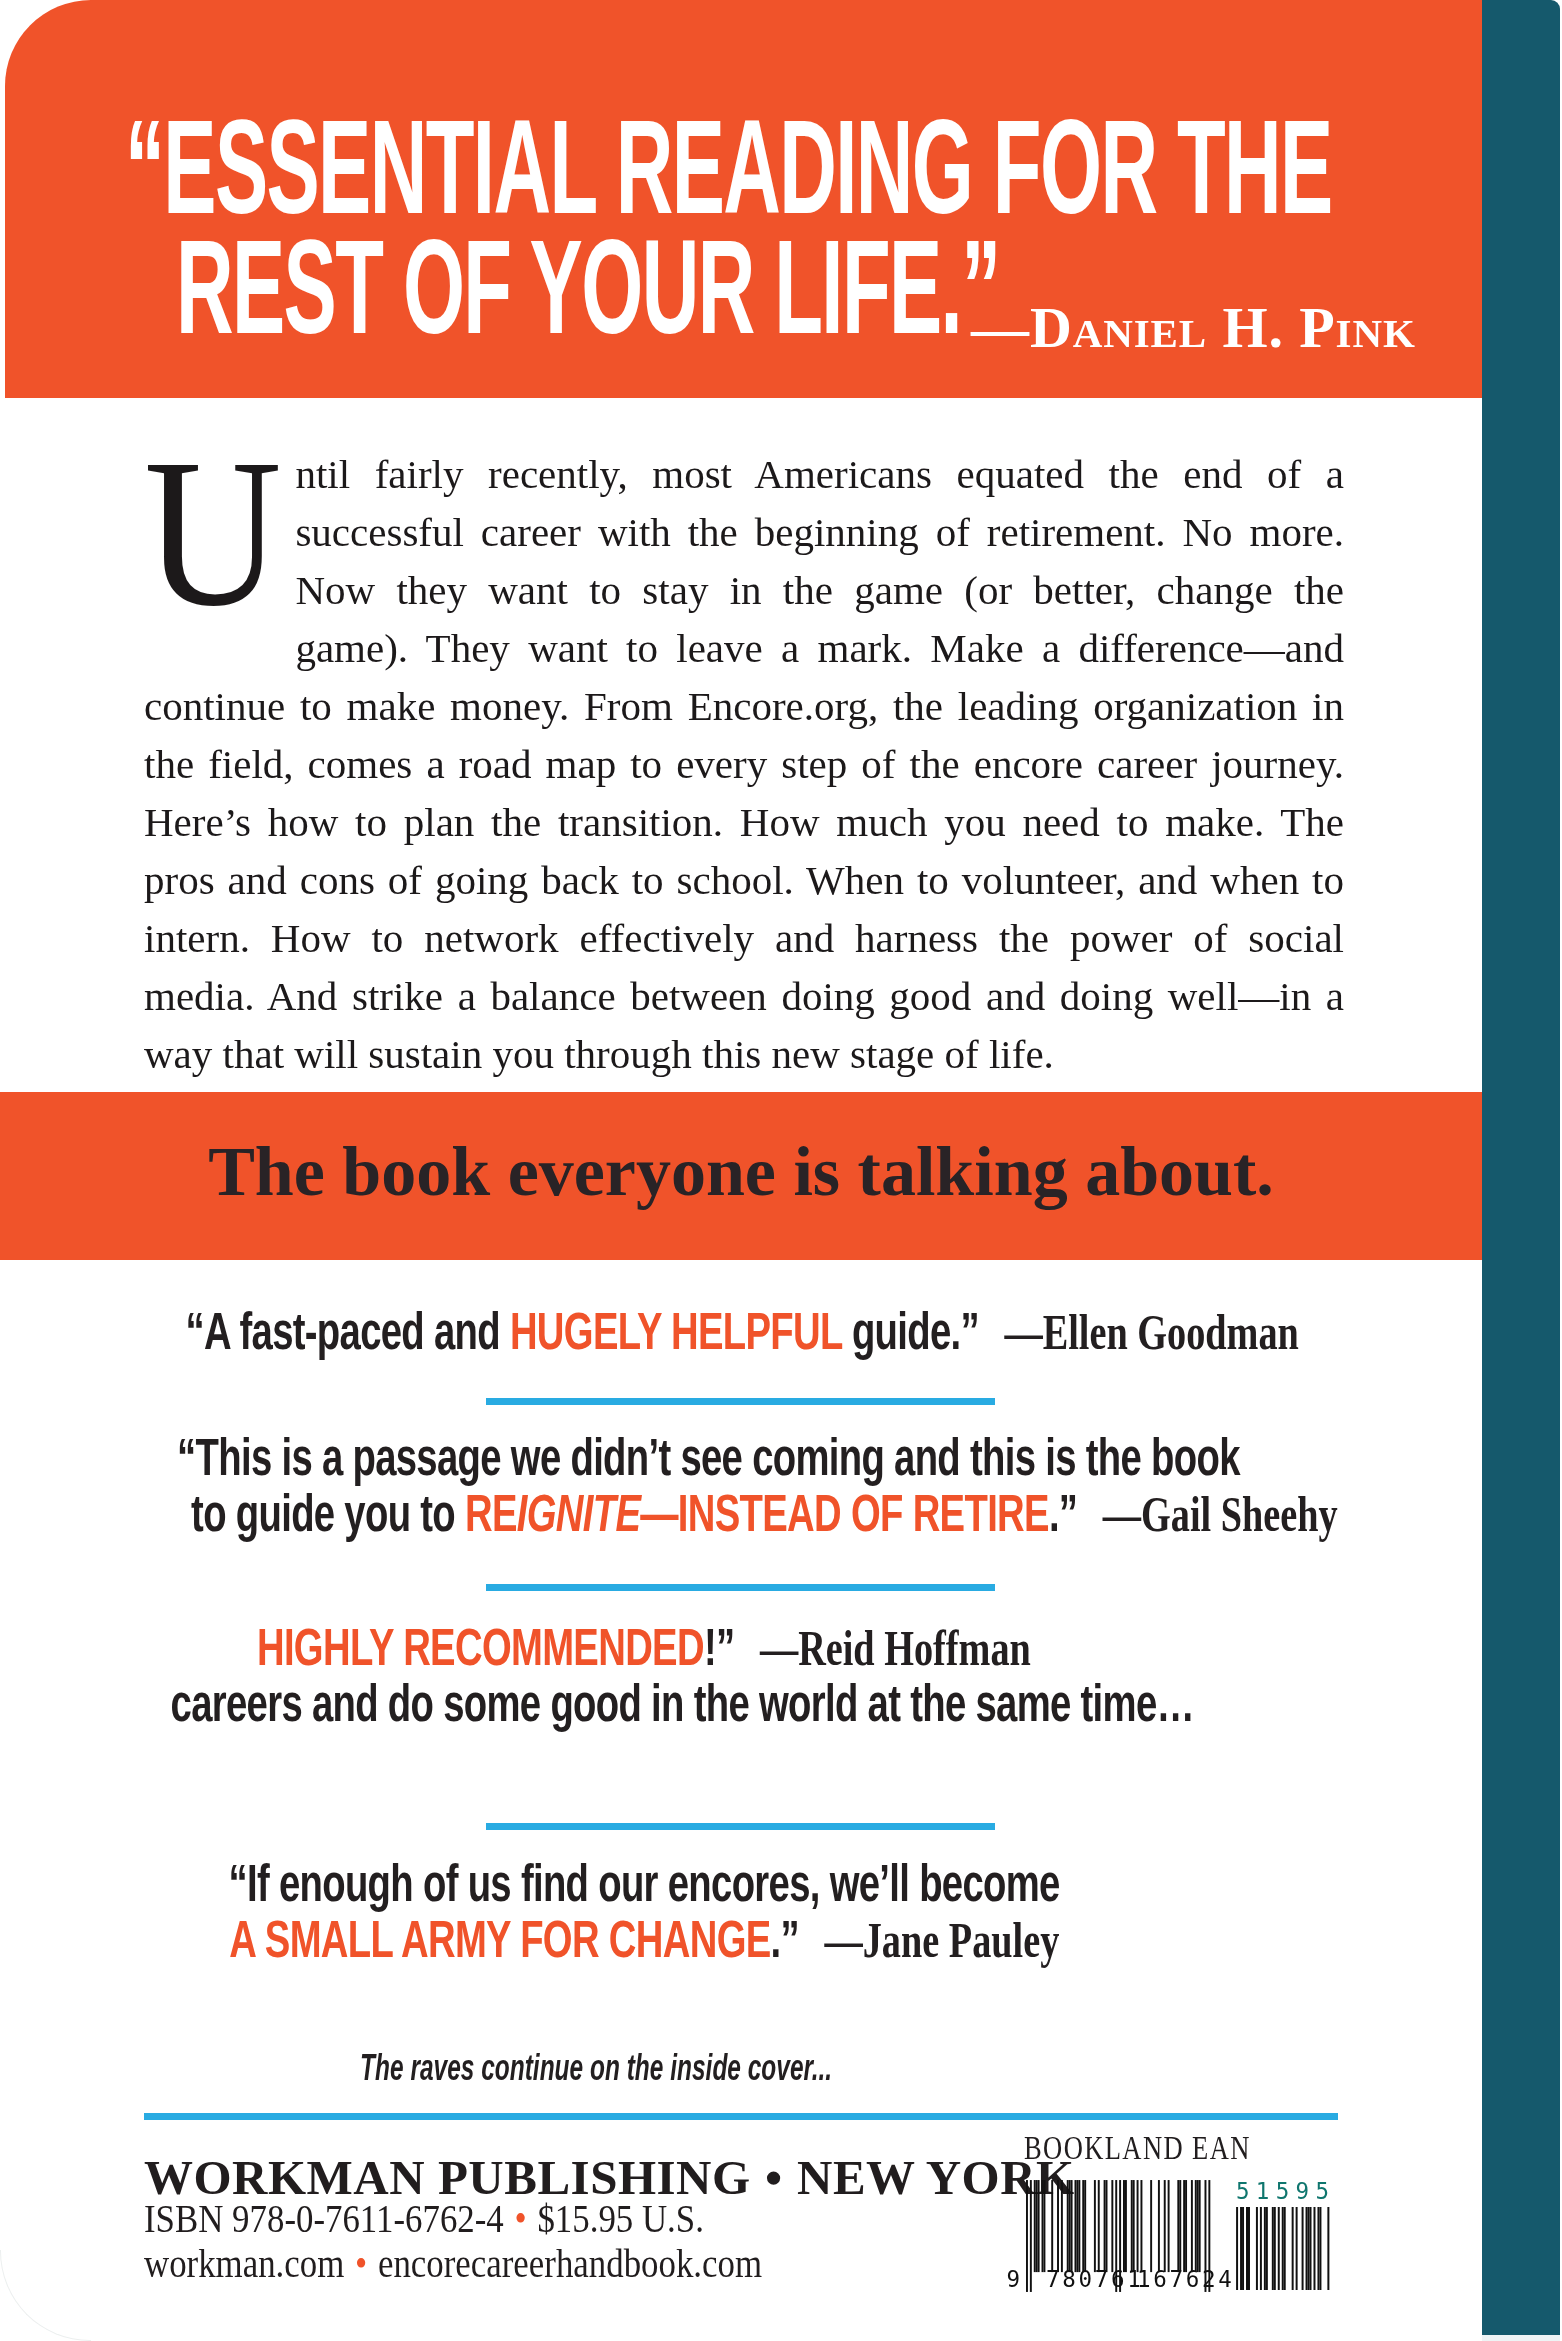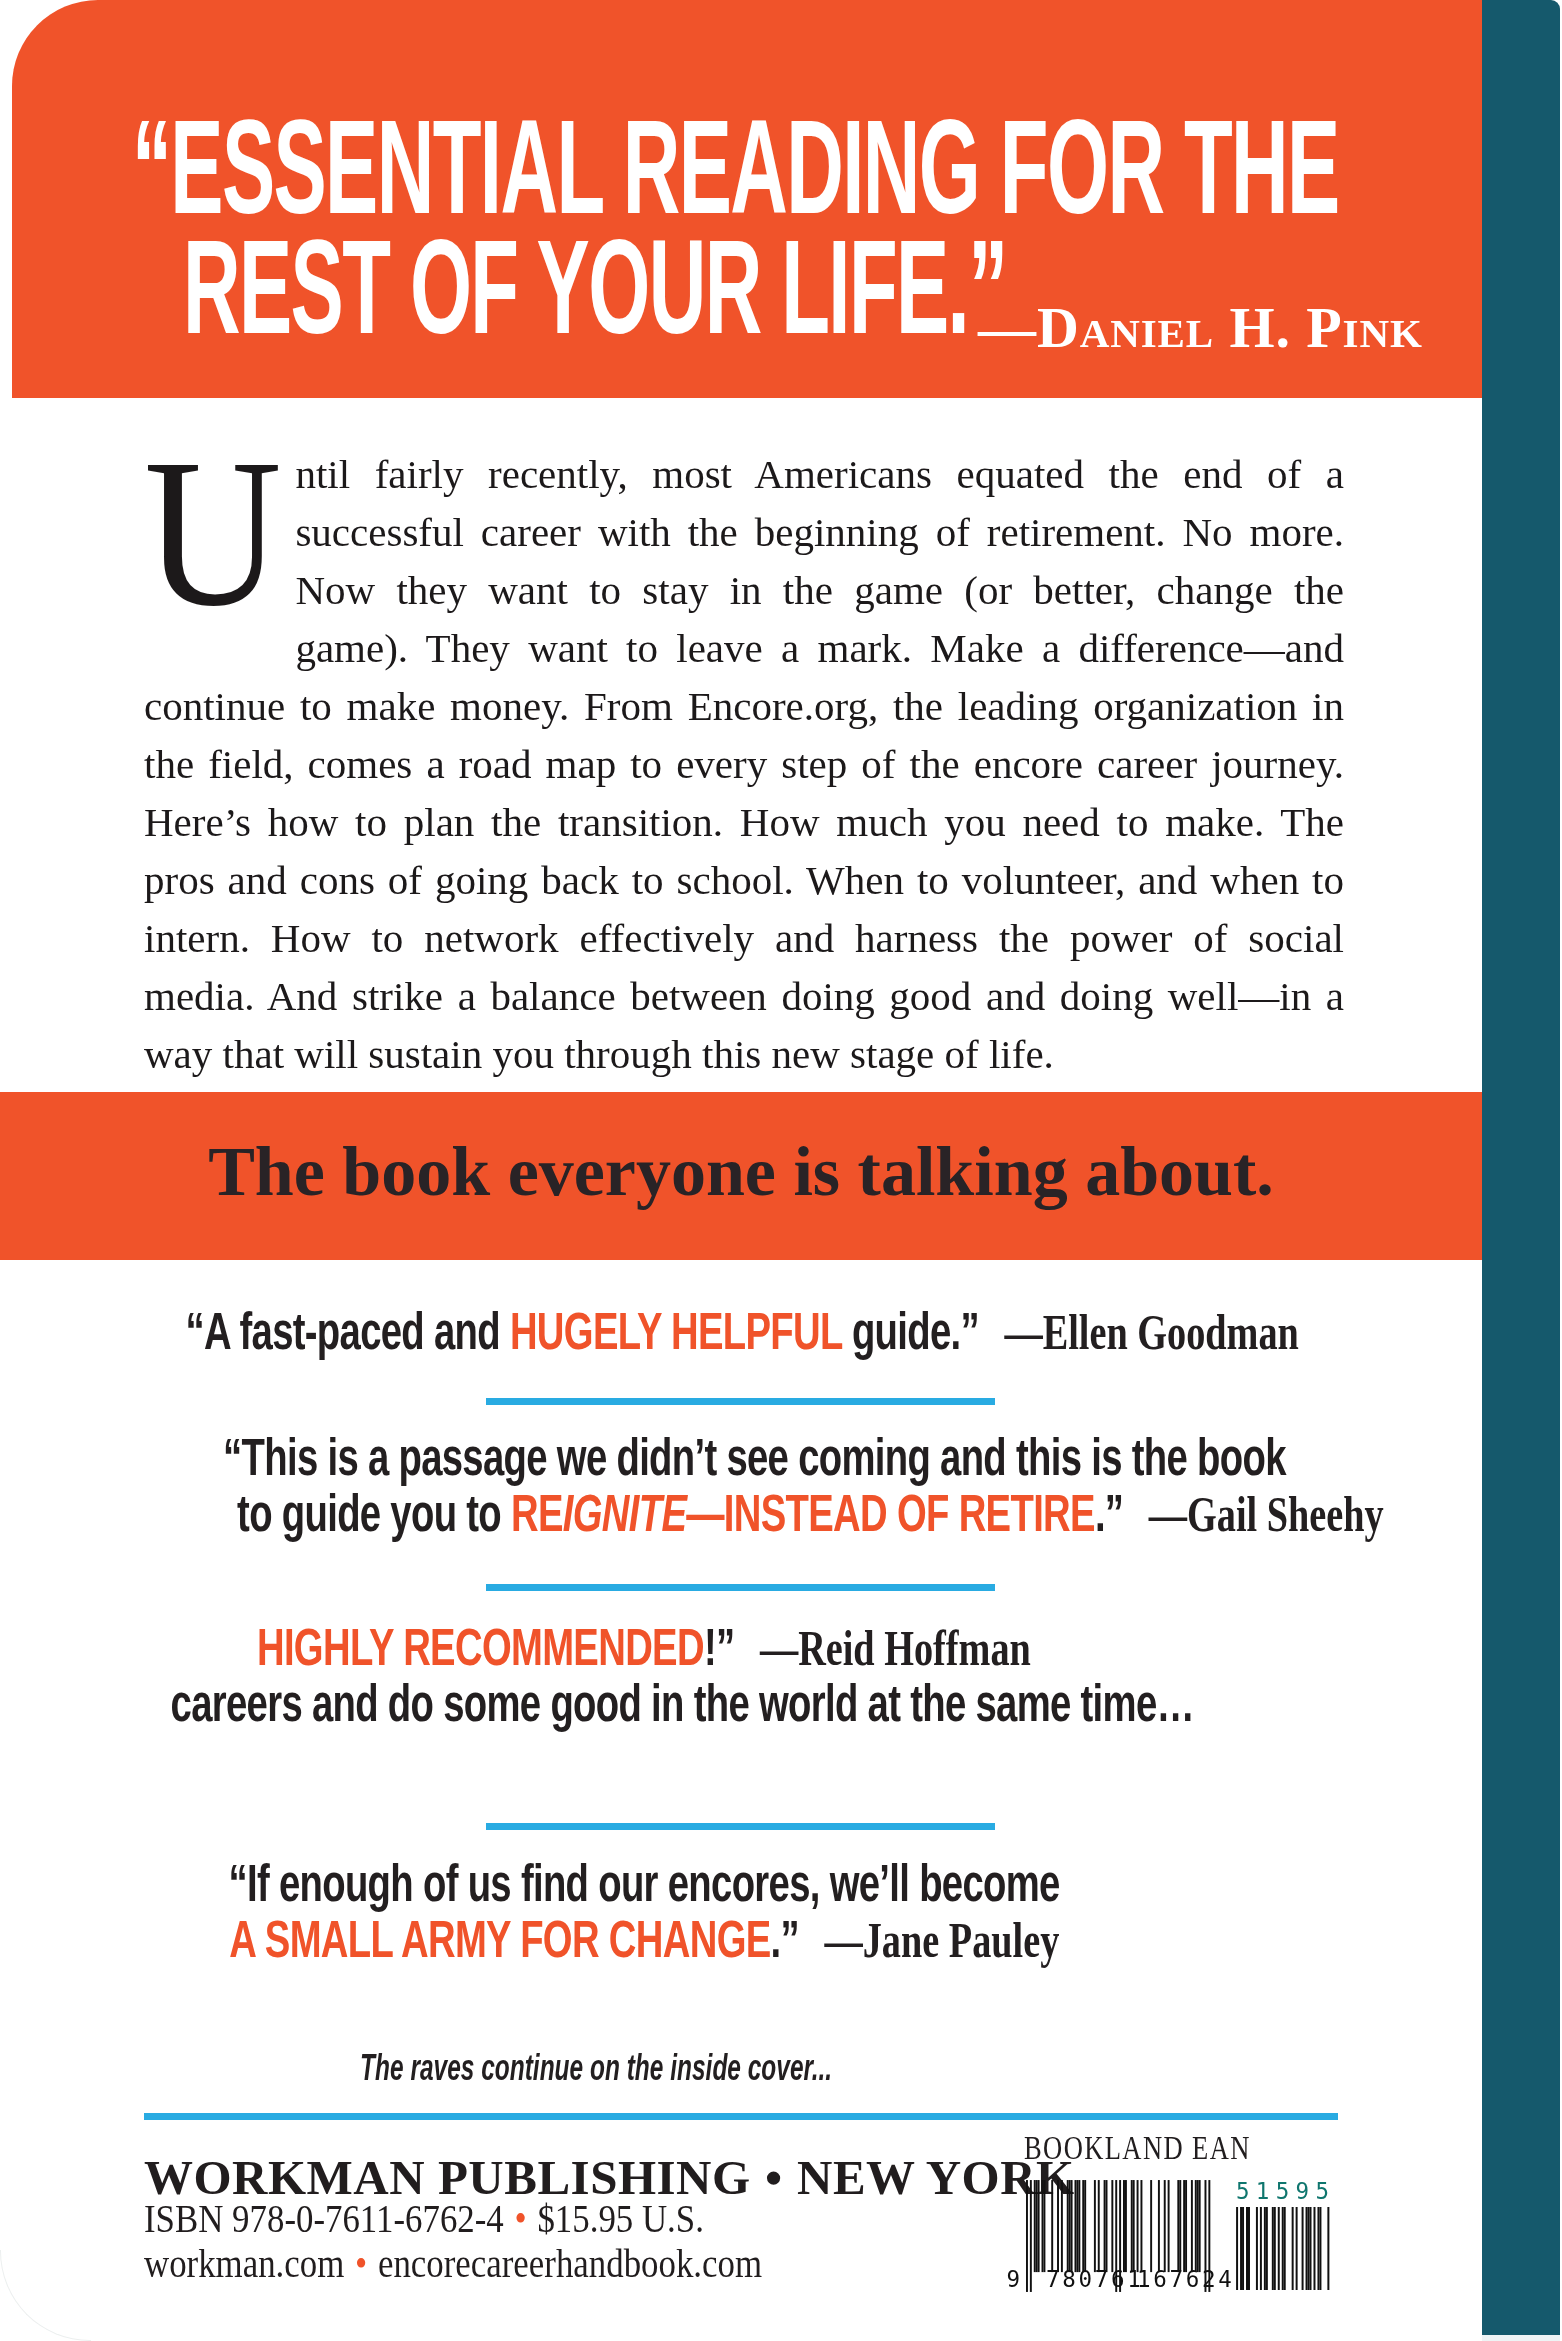--- a/index.html
+++ b/index.html
@@ -9,21 +9,21 @@
     color:var(--ink,#231F20);
   }
   
   .spine {
     position:absolute; left:1482px; top:0; width:78px; height:2335px;
     background:var(--teal,#15596C); border-top-right-radius:9px;
   }
   .spine-edge { position:absolute; left:1482px; top:2335px; width:78px; height:7.2px; background:#eef4f5; }
   
   .header-band {
-    position:absolute; left:12px; top:0; width:1482px; height:398px;
+    position:absolute; left:5px; top:0; width:1482px; height:398px;
     background:var(--orange,#F0532A); border-top-left-radius:86px;
   }
   .h-line { position:absolute; white-space:nowrap; line-height:1; }
   .h-line .hcx {
     display:inline-block; transform:scaleX(.60); transform-origin:left top;
     font-weight:bold; font-size:133px; letter-spacing:-2.7px; color:#ffffff; white-space:nowrap;
   }
   .h-l1 { left:120px; top:101px; }
   .h-l2 { left:171px; top:221px; }
   .h-attr {
@@ -57,21 +57,21 @@
   .qcx {
     display:inline-block; white-space:nowrap; transform:scaleX(.75); transform-origin:center top;
     font-weight:bold; font-size:51px; letter-spacing:-0.9px;
   }
   .hl { color:var(--orange,#F0532A); }
   .ital { font-style:italic; }
   .attr {
     font-family:"Liberation Serif","DejaVu Serif",serif; font-weight:bold;
     letter-spacing:0; margin-left:34px;
   }
-  .q1 { top:1304px; } .q2 { top:1430px;margin-left:46px; } .q3 { top:1620px; } .q4 { top:1856px; }
+  .q1 { top:1304px; } .q2 { top:1430px; } .q3 { top:1620px; } .q4 { top:1856px; }
   .rule { position:absolute; left:486px; width:509px; height:7.2px; background:var(--cyan,#29ABE2); }
   .r1 { top:1398px; } .r2 { top:1584px; } .r3 { top:1823px; }
   
   .raves { position:absolute; left:0; top:2047px; width:1192px; text-align:center; }
   .raves .qcx { font-size:36px; font-style:italic; transform:scaleX(.68); letter-spacing:0; }
   .bottom-rule { position:absolute; left:144px; top:2113px; width:1194px; height:7.2px; background:var(--cyan,#29ABE2); }
   
   .pub { position:absolute; left:144px; white-space:nowrap; font-family:"Liberation Serif","DejaVu Serif",serif; }
   .pub1 { top:2149px; font-weight:bold; font-size:49px; letter-spacing:0.5px; color:#211d1e; }
   .pub2 { top:2194px; } .pub3 { top:2239px; }

